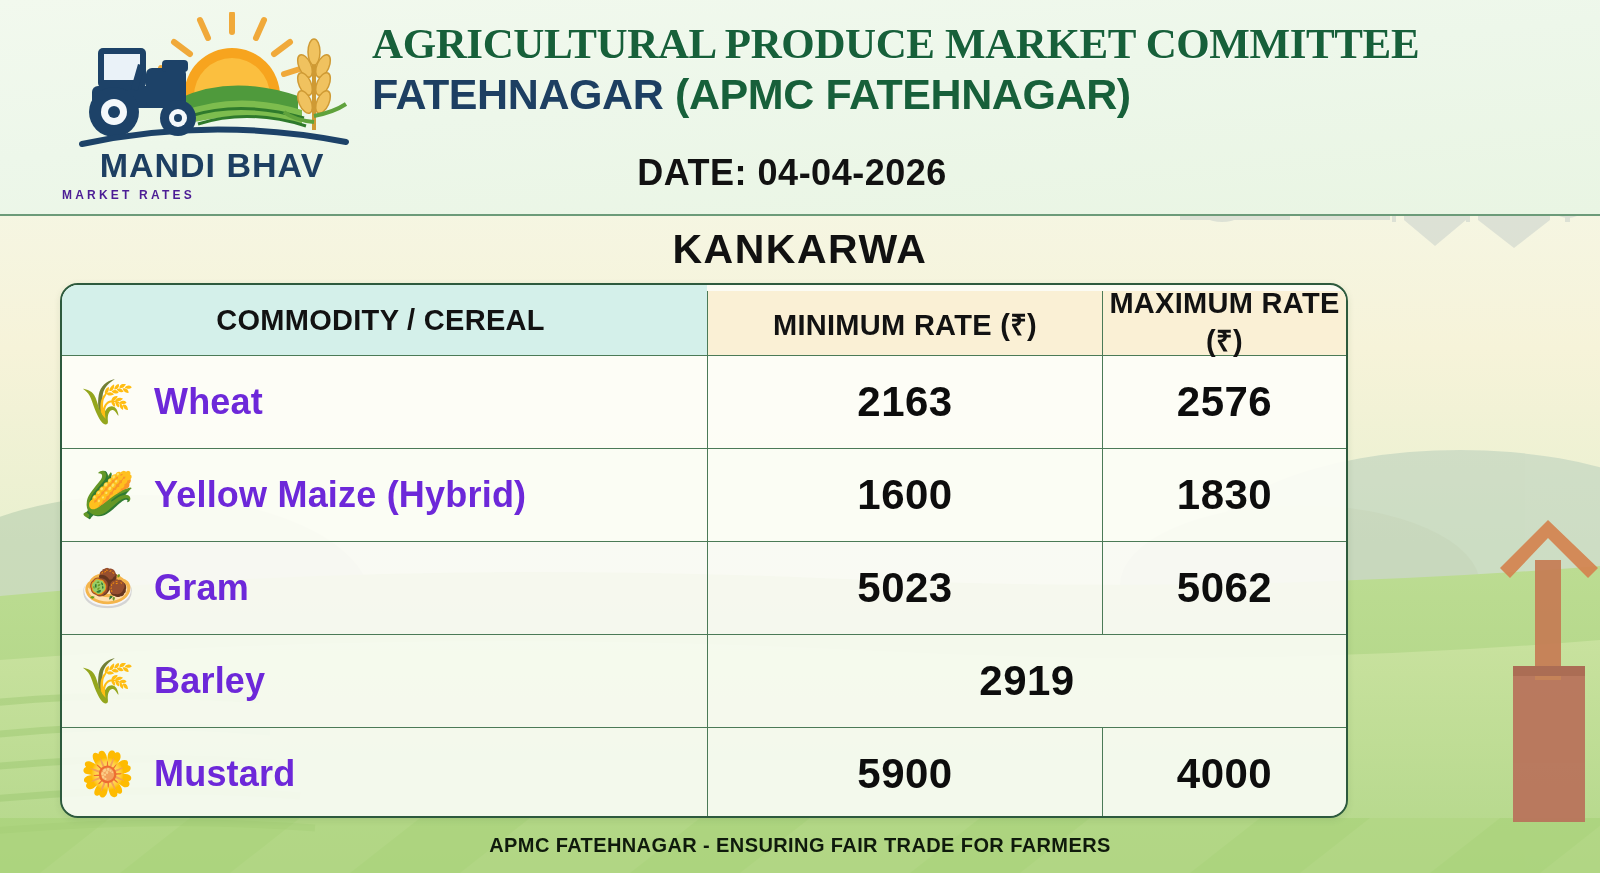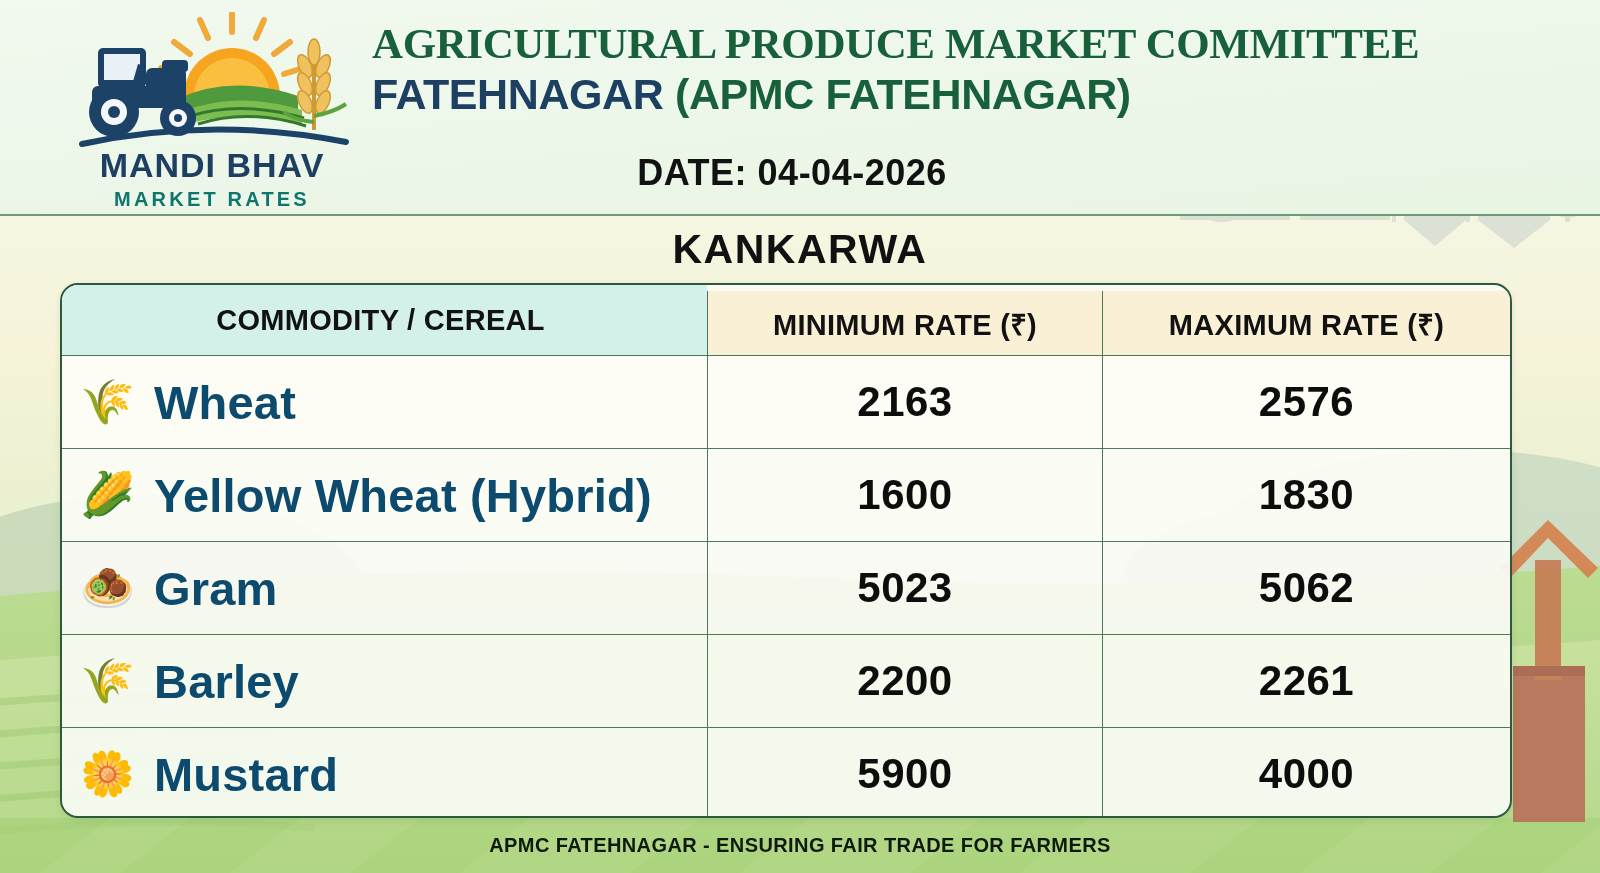--- a/index.html
+++ b/index.html
@@ -27,22 +27,22 @@
 
   .logo-wrap{
     position:absolute; left:62px; top:12px; width:300px; height:200px; z-index:4;
   }
   .logo-text{
     position:absolute; left:0; top:134px; width:300px; text-align:center;
     font-weight:bold; color:#1d3f62; font-size:34px; letter-spacing:1px;
     font-family:"Liberation Sans", sans-serif;
   }
   .logo-sub{
-    position:absolute; left:0; top:176px; width:300px; text-align:center;
-    font-weight:bold; color:#0f766e; font-size:20px; letter-spacing:3.2px;
+    position:absolute; left:0; top:176px; width:300px; text-align:left;
+    font-weight:bold; color:#4c1d95; font-size:12px; letter-spacing:3.2px;
   }
 
   .title-block{ position:absolute; left:372px; top:22px; width:1180px; z-index:4; }
   .title-l1{
     font-size:43px; font-weight:bold; color:#17603a; letter-spacing:-0.4px;
     line-height:1.03; white-space:nowrap;
     text-shadow:1px 1px 0 rgba(255,255,255,.5);
     font-family:Liberation Serif, serif;
   }
   .title-l2{
@@ -58,21 +58,21 @@
   }
 
   
   .market-name{
     position:absolute; left:0; top:226px; width:1600px; text-align:center;
     font-size:41px; font-weight:bold; color:#111; letter-spacing:1.5px; z-index:4;
   }
 
   
   .table-card{
-    position:absolute; left:60px; top:283px; width:1452px; height:535px;
+    position:absolute; left:60px; top:283px; width:1288px; height:535px;
     border:2.5px solid #2d5a3d; border-radius:18px; overflow:hidden;
     background:rgba(252,253,248,.82); z-index:4;
     box-shadow:0 2px 7px rgba(40,70,40,.10);
   }
   .trow{ display:flex; width:100%; }
   .trow.head{ height:70px; }
   .trow.body{ height:93px; border-top:1.6px solid #4b7a57; }
   .c-name{ width:645px; display:flex; align-items:center; }
   .c-min { width:395px; display:flex; align-items:center; justify-content:center;
            border-left:1.6px solid #4b7a57; }
@@ -88,21 +88,21 @@
   .th-name{ text-align:center; padding-right:8px; }
 
   .trow.body:nth-child(2){ background:rgba(253,253,246,.72); }
   .trow.body:nth-child(3){ background:rgba(252,253,246,.62); }
   .trow.body:nth-child(4){ background:rgba(250,250,246,.55); }
   .trow.body:nth-child(5){ background:rgba(248,251,244,.5); }
   .trow.body:nth-child(6){ background:rgba(247,251,244,.46); }
 
   .cm-icon{ width:92px; display:flex; align-items:center; justify-content:center;
             font-size:44px; line-height:1; }
-  .cm-label{ font-size:47px; font-weight:bold; color:#0c4a6e; letter-spacing:.2px;text-align:center; }
+  .cm-label{ font-size:36px; font-weight:bold; color:#6d28d9; letter-spacing:.2px;text-align:center; }
   .rate{ font-size:42px; font-weight:bold; color:#0d0d0d; letter-spacing:.5px; }
 
   
   .footer-strip{
     position:absolute; left:0; bottom:0; width:1600px; height:55px; z-index:4;
     display:flex; align-items:center; justify-content:center;border-radius:22px;
   }
   .footer-txt{
     font-size:20px; font-weight:bold; color:#0f1a0c; letter-spacing:.4px;
   }
@@ -281,21 +281,21 @@
       <span class="rate">2163</span>
     </div>
     <div class="c-max">
       <span class="rate">2576</span>
     </div>
   </div>
 
   <div class="trow body">
     <div class="c-name">
       <div class="cm-icon">🌽</div>
-      <div class="cm-label">Yellow Wheat (Hybrid)</div>
+      <div class="cm-label">Yellow Maize (Hybrid)</div>
     </div>
     <div class="c-min">
       <span class="rate">1600</span>
     </div>
     <div class="c-max">
       <span class="rate">1830</span>
     </div>
   </div>
 
   <div class="trow body">
@@ -309,25 +309,22 @@
     <div class="c-max">
       <span class="rate">5062</span>
     </div>
   </div>
 
   <div class="trow body">
     <div class="c-name">
       <div class="cm-icon">🌾</div>
       <div class="cm-label">Barley</div>
     </div>
-    <div class="c-min">
-      <span class="rate">2200</span>
-    </div>
-    <div class="c-max">
-      <span class="rate">2261</span>
+    <div class="c-max">
+      <span class="rate">2919</span>
     </div>
   </div>
 
   <div class="trow body">
     <div class="c-name">
       <div class="cm-icon">🌼</div>
       <div class="cm-label">Mustard</div>
     </div>
     <div class="c-min">
       <span class="rate">5900</span>

